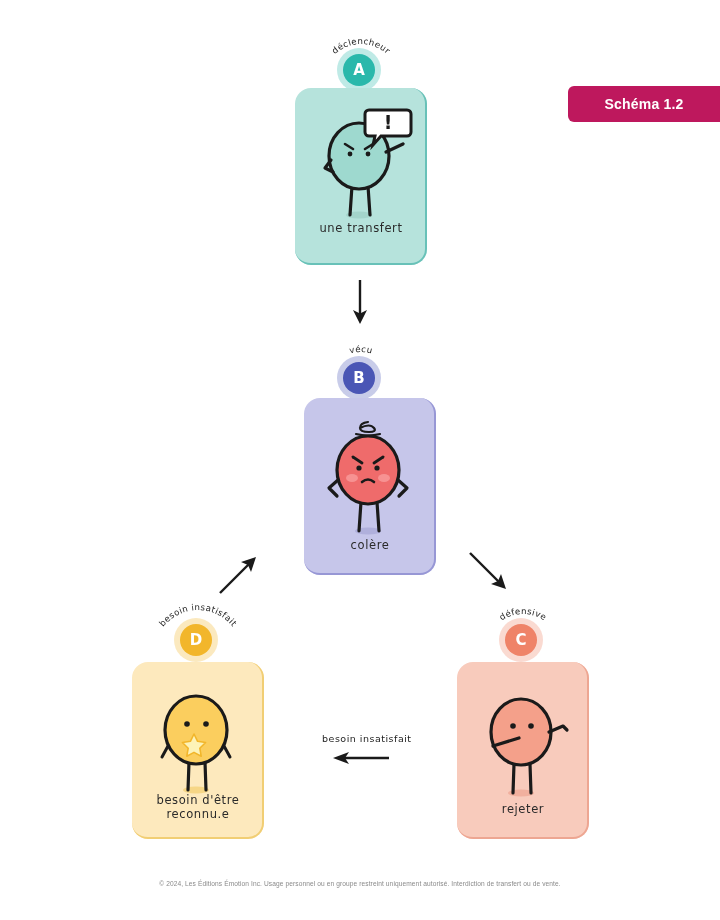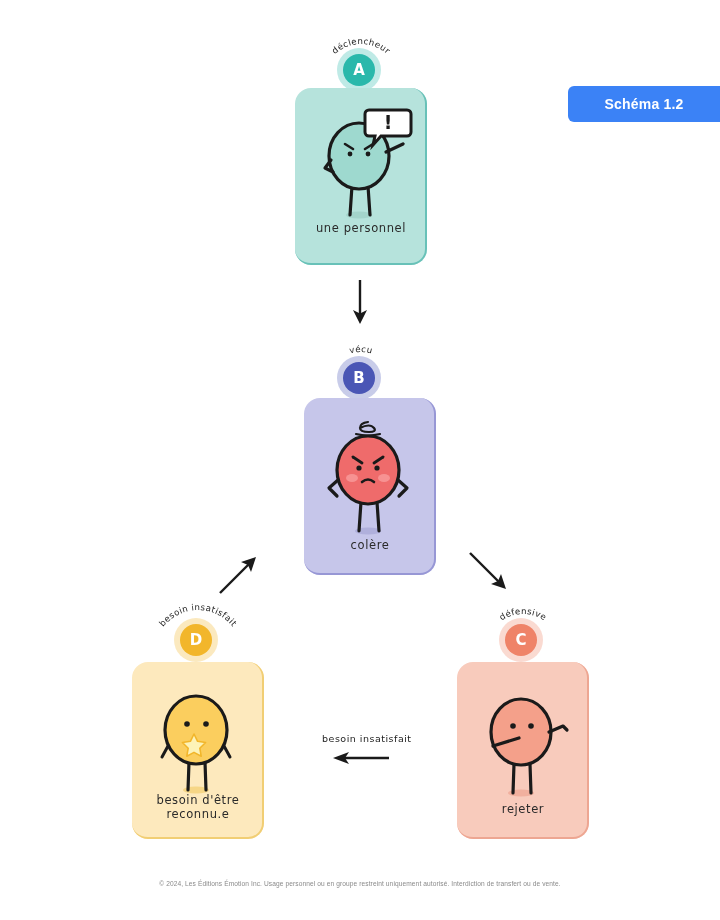--- a/index.html
+++ b/index.html
@@ -14,21 +14,21 @@
     position: relative;
     width: 720px; height: 920px;
     background: #ffffff;
   }
 
   
   .schema-banner {
     position: absolute;
     top: 86px; left: 568px;
     width: 152px; height: 36px;
-    background: #3b82f6;
+    background: #be185d;
     border-radius: 6px 0 0 6px;
     display: flex; align-items: center; justify-content: center;
     color: #ffffff;
     font-size: 14px;
     font-weight: bold;
     letter-spacing: 0.2px;
     font-family: "Liberation Sans", sans-serif;
   }
 
   
@@ -188,21 +188,21 @@
 
       <path d="M 50,56 L 58,61" stroke="#1a1a1a" stroke-width="2.6" stroke-linecap="round"></path>
       <path d="M 78,56 L 70,61" stroke="#1a1a1a" stroke-width="2.6" stroke-linecap="round"></path>
 
       <circle cx="55" cy="66" r="2.4" fill="#1a1a1a"></circle>
       <circle cx="73" cy="66" r="2.4" fill="#1a1a1a"></circle>
 
       <path d="M 74,22 L 112,22 A 4,4 0 0 1 116,26 L 116,44 A 4,4 0 0 1 112,48 L 86,48 L 78,57 L 80,48 L 74,48 A 4,4 0 0 1 70,44 L 70,26 A 4,4 0 0 1 74,22 Z" fill="#ffffff" stroke="#1a1a1a" stroke-width="3"></path>
       <text x="93" y="41" text-anchor="middle" font-size="19" font-family="DejaVu Sans, sans-serif" font-weight="bold" fill="#1a1a1a">!</text>
     </svg>
-    <div class="card-label">une personnel</div>
+    <div class="card-label">une transfert</div>
     <div class="edge"></div>
   </div>
 
   <svg class="arrow-svg" id="arrow-ab" width="40" height="48" viewBox="0 0 40 48">
     <path d="M 20,2 L 20,38" stroke="#1a1a1a" stroke-width="2.4" fill="none"></path>
     <path d="M 20,46 L 13,32 L 20,35.5 L 27,32 Z" fill="#1a1a1a"></path>
   </svg>
 
   <div class="badge-group" id="badge-b">
     <svg class="arc-label" viewBox="0 0 120 68">

